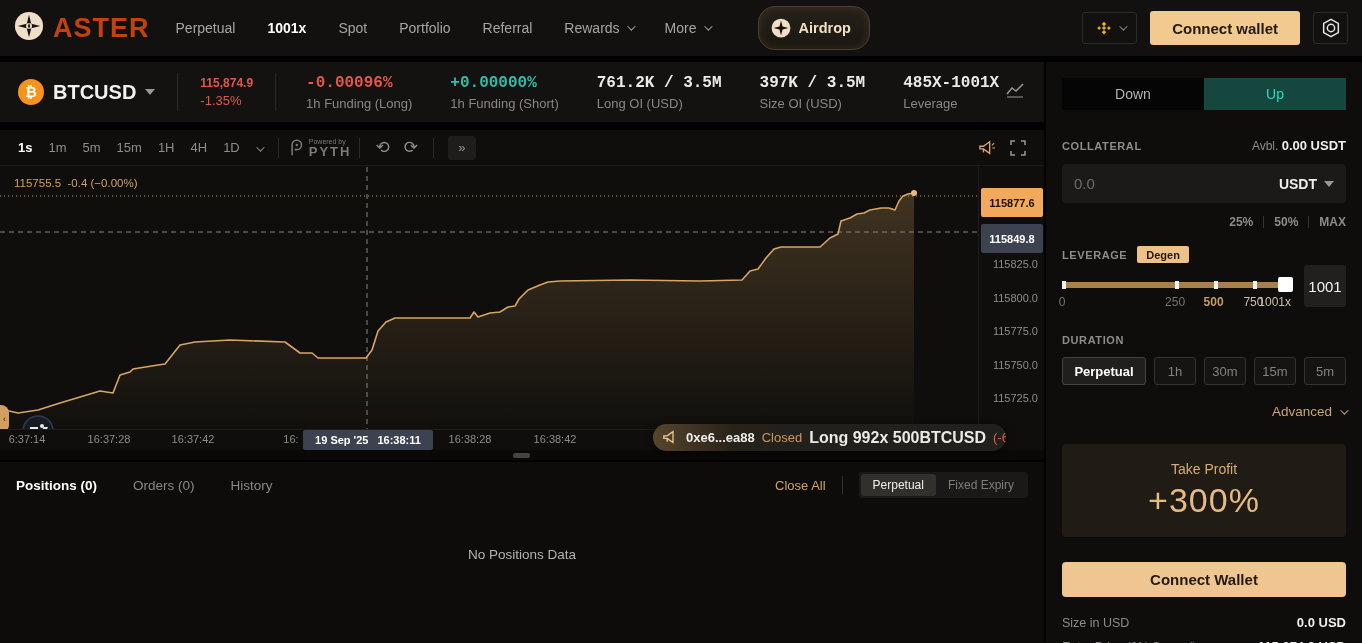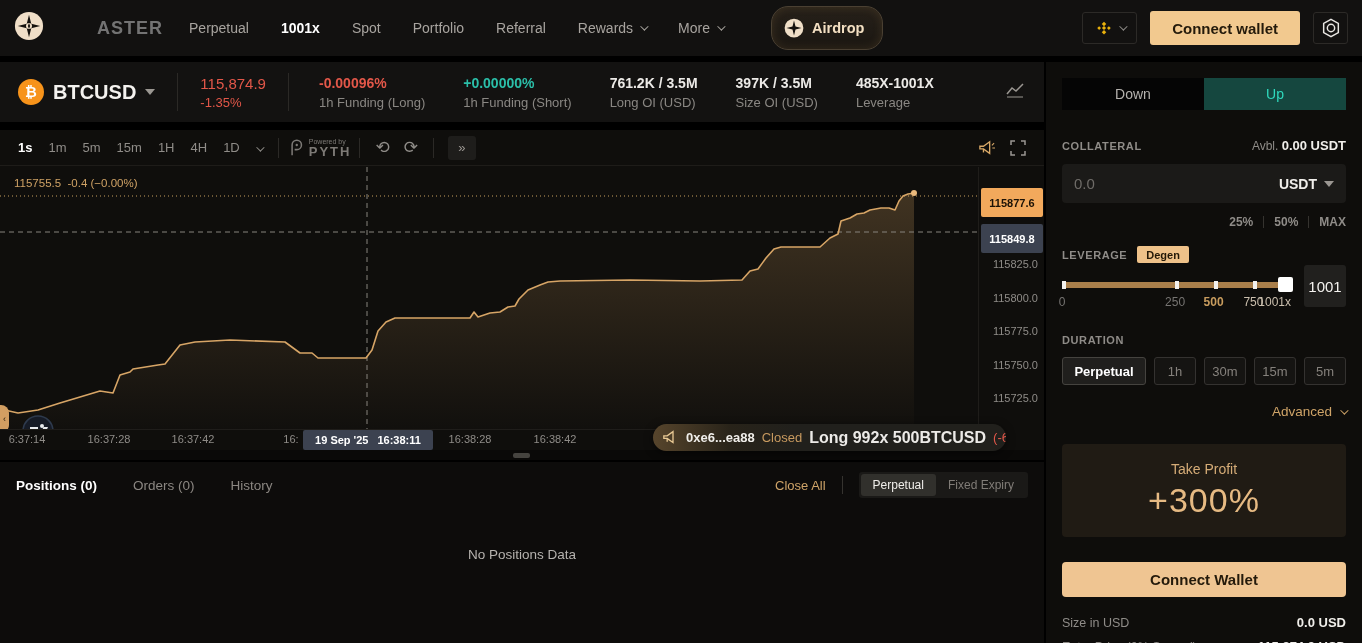--- a/index.html
+++ b/index.html
@@ -3,21 +3,21 @@
 <meta charset="utf-8">
 <style>
   * { margin:0; padding:0; box-sizing:border-box; }
   html,body { background:#000; }
   body { font-family:"Liberation Sans","DejaVu Sans",sans-serif; }
   .page { position:relative; width:1362px; height:643px; background:#000; overflow:hidden; color:#e8e6e2; }
 
   
   .nav { position:absolute; left:0; top:0; width:1362px; height:56px; background:#121110; display:flex; align-items:center; padding:0 14px; }
   .brand { display:flex; align-items:center; gap:9px; margin-right:26px; }
-  .brand-name { font-size:18px; font-weight:bold; letter-spacing:1px; color:#737373;margin-left:44px; }
+  .brand-name { font-size:27px; font-weight:bold; letter-spacing:1px; color:#c2410c; }
   .nav-items { display:flex; align-items:center; gap:32px; }
   .nav-item { font-size:14px; color:#a8a49f; cursor:pointer; display:flex; align-items:center; gap:7px; white-space:nowrap; }
   .nav-item.active { color:#ffffff; font-weight:bold; }
   .chev { width:6px; height:6px; border-right:1.5px solid currentColor; border-bottom:1.5px solid currentColor; transform:rotate(45deg) translateY(-2px); display:inline-block; }
   .airdrop-pill { margin-left:48px; height:44px; padding:0 18px 0 12px; border-radius:17px; display:flex; align-items:center; gap:8px;
       background:linear-gradient(180deg,#262019,#1b1712); border:1px solid #4a4032; box-shadow:0 0 10px rgba(210,160,90,.15) inset; cursor:pointer; }
   .airdrop-pill span { color:#f3dfc2; font-size:14.5px; font-weight:bold; }
   .nav-right { margin-left:auto; display:flex; align-items:center; gap:13px; }
   .lang-box { width:55px; height:32px; border:1px solid #2c2a27; border-radius:3px; display:flex; align-items:center; justify-content:center; gap:6px; color:#8f8c88; cursor:pointer; }
   .connect-btn { height:34px; padding:0 22px; background:#f2c98f; border:none; border-radius:3px; color:#241a0b; font-size:15px; font-weight:bold; font-family:inherit; cursor:pointer; }
@@ -25,25 +25,25 @@
 
   
   .main { position:absolute; left:0; top:62px; width:1362px; bottom:0; }
   .left-col { position:absolute; left:0; top:0; width:1044px; bottom:0; }
   .market-bar { position:absolute; left:0; top:0; width:100%; height:60px; background:#131211; display:flex; align-items:center; padding:0 18px; }
   .sym-block { display:flex; align-items:center; gap:9px; cursor:pointer; }
   .sym-name { font-size:20px; font-weight:bold; color:#f4f2ef; }
   .caret-down { width:0; height:0; border-left:5px solid transparent; border-right:5px solid transparent; border-top:6px solid #9b9792; display:inline-block; }
   .vdiv { width:1px; height:38px; background:#2b2926; margin:0 22px; }
   .price-block { display:flex; flex-direction:column; gap:3px; }
-  .price-main { font-size:15px; font-weight:normal; color:#e25749; }
+  .price-main { font-size:12px; font-weight:bold; color:#e25749; }
   .price-chg { font-size:13px; color:#e25749; }
   .stats { display:flex; align-items:flex-start; gap:38px; margin-left:8px; }
   .stat { display:flex; flex-direction:column; gap:4px; }
-  .stat-value { font-size:14px; font-weight:bold; color:#eceae7; }
+  .stat-value { font-size:16px; font-weight:bold; color:#eceae7;font-family:Liberation Mono, monospace; }
   .stat-value.red { color:#e25749; } .stat-value.teal { color:#2bbfa9; }
   .stat-label { font-size:13px; color:#8a8783; }
   .mb-icon { margin-left:auto; cursor:pointer; }
 
   
   .chart-wrap { position:absolute; left:0; top:68px; width:100%; height:330px; background:#0f0e0c; }
   .chart-toolbar { position:absolute; left:0; top:0; width:100%; height:36px; border-bottom:1px solid #1e1c19; display:flex; align-items:center; padding:0 10px; }
   .tf { font-size:13px; color:#8f8c88; padding:4px 8px; cursor:pointer; }
   .tf.active { color:#ffffff; font-weight:bold; }
   .tb-div { width:1px; height:20px; background:#2b2926; margin:0 8px; }

